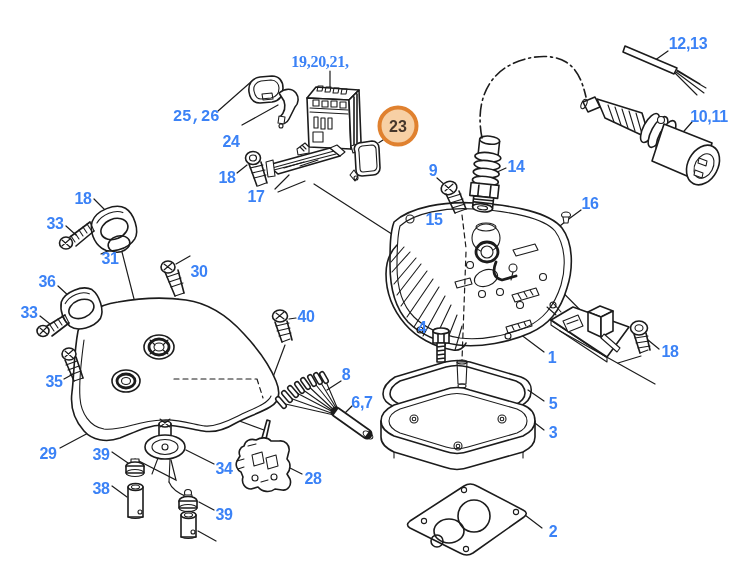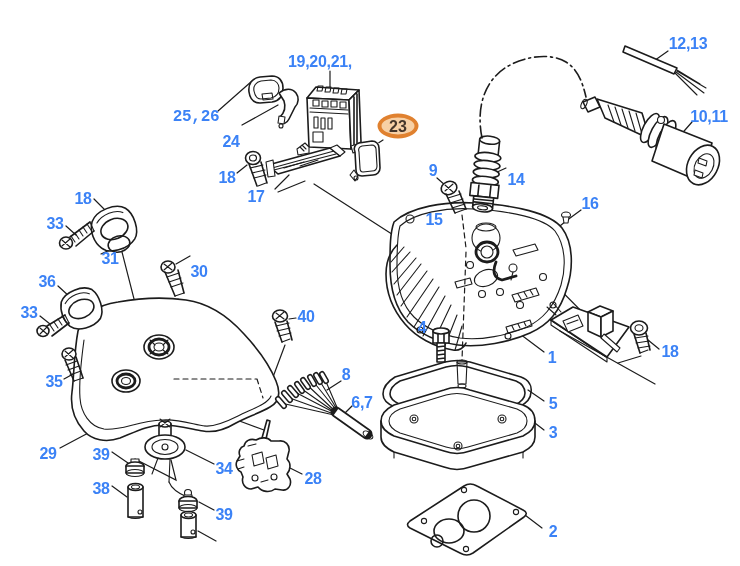--- a/index.html
+++ b/index.html
@@ -3,21 +3,21 @@
 <meta charset="utf-8">
 <style>
   html,body{margin:0;padding:0;background:#fff;}
   .stage{position:relative;width:740px;height:566px;background:#fff;overflow:hidden;
          font-family:"Liberation Sans",sans-serif;}
   .stage svg{position:absolute;left:0;top:0;}
   #labels{position:absolute;left:0;top:0;width:740px;height:566px;}
   .part-label{position:absolute;transform:translate(-50%,-50%);
       font:700 16px "Liberation Sans",sans-serif;color:#3b82f6;
       white-space:nowrap;cursor:pointer;user-select:none;letter-spacing:-0.3px;}
-  .part-label.highlighted{width:41px;height:25px;border-radius:50%;
+  .part-label.highlighted{width:41px;height:41px;border-radius:50%;
       border:4px solid var(--hl-ring,#e0812f);background:var(--hl-fill,#f7d0a5);
       color:var(--hl-text,#46362a);display:flex;align-items:center;justify-content:center;
       font-size:16px;box-sizing:border-box;letter-spacing:0;}
   
   .s {stroke:#1c1c1c;fill:none;stroke-width:1.6;stroke-linecap:round;stroke-linejoin:round;}
   .sw{stroke:#1c1c1c;fill:#ffffff;stroke-width:1.6;stroke-linecap:round;stroke-linejoin:round;}
   .thin{stroke-width:1.1;}
   .bold{stroke-width:2.8;}
   .ld{stroke:#1c1c1c;fill:none;stroke-width:1.2;stroke-linecap:round;}
   .dash{stroke-dasharray:5 4;}
@@ -369,29 +369,29 @@
   </g>
   <g>
     <path d="M336,412 L367,434" style="stroke:#1c1c1c;stroke-width:11;stroke-linecap:round;fill:none;"></path>
     <path d="M336,412 L367,434" style="stroke:#fff;stroke-width:7.5;stroke-linecap:butt;fill:none;"></path>
     <ellipse class="s thin" cx="368" cy="435" rx="3" ry="5.5" transform="rotate(-55 368 435)"></ellipse>
   </g>
 
 </svg>
 
 <div id="labels">
-      <div class="part-label" style="left: 320px; top: 62px;">19,20,21,</div>
+      <div class="part-label" style="left: 320px; top: 62px; font-family: Liberation Serif, serif;">19,20,21,</div>
       <div class="part-label" style="left: 196px; top: 117px; font-family: Liberation Mono, monospace;">25,26</div>
       <div class="part-label" style="left: 231px; top: 122px; margin-top: 20px;">24</div>
       <div class="part-label highlighted" style="left: 398px; top: 126px;">23</div>
       <div class="part-label" style="left: 227px; top: 178px;">18</div>
       <div class="part-label" style="left: 256px; top: 197px;">17</div>
       <div class="part-label" style="left: 688px; top: 44px;">12,13</div>
       <div class="part-label" style="left: 709px; top: 117px;">10,11</div>
-      <div class="part-label" style="left: 516px; top: 180px;">14</div>
+      <div class="part-label" style="left: 516px; top: 167px;">14</div>
       <div class="part-label" style="left: 433px; top: 171px;">9</div>
       <div class="part-label" style="left: 434px; top: 220px; text-align: center;">15</div>
       <div class="part-label" style="left: 590px; top: 204px;">16</div>
       <div class="part-label" style="left: 83px; top: 199px;">18</div>
       <div class="part-label" style="left: 55px; top: 224px;">33</div>
       <div class="part-label" style="left: 110px; top: 259px;">31</div>
       <div class="part-label" style="left: 199px; top: 252px; margin-top: 20px;">30</div>
       <div class="part-label" style="left: 47px; top: 282px;">36</div>
       <div class="part-label" style="left: 29px; top: 313px;">33</div>
       <div class="part-label" style="left: 54px; top: 382px;">35</div>

